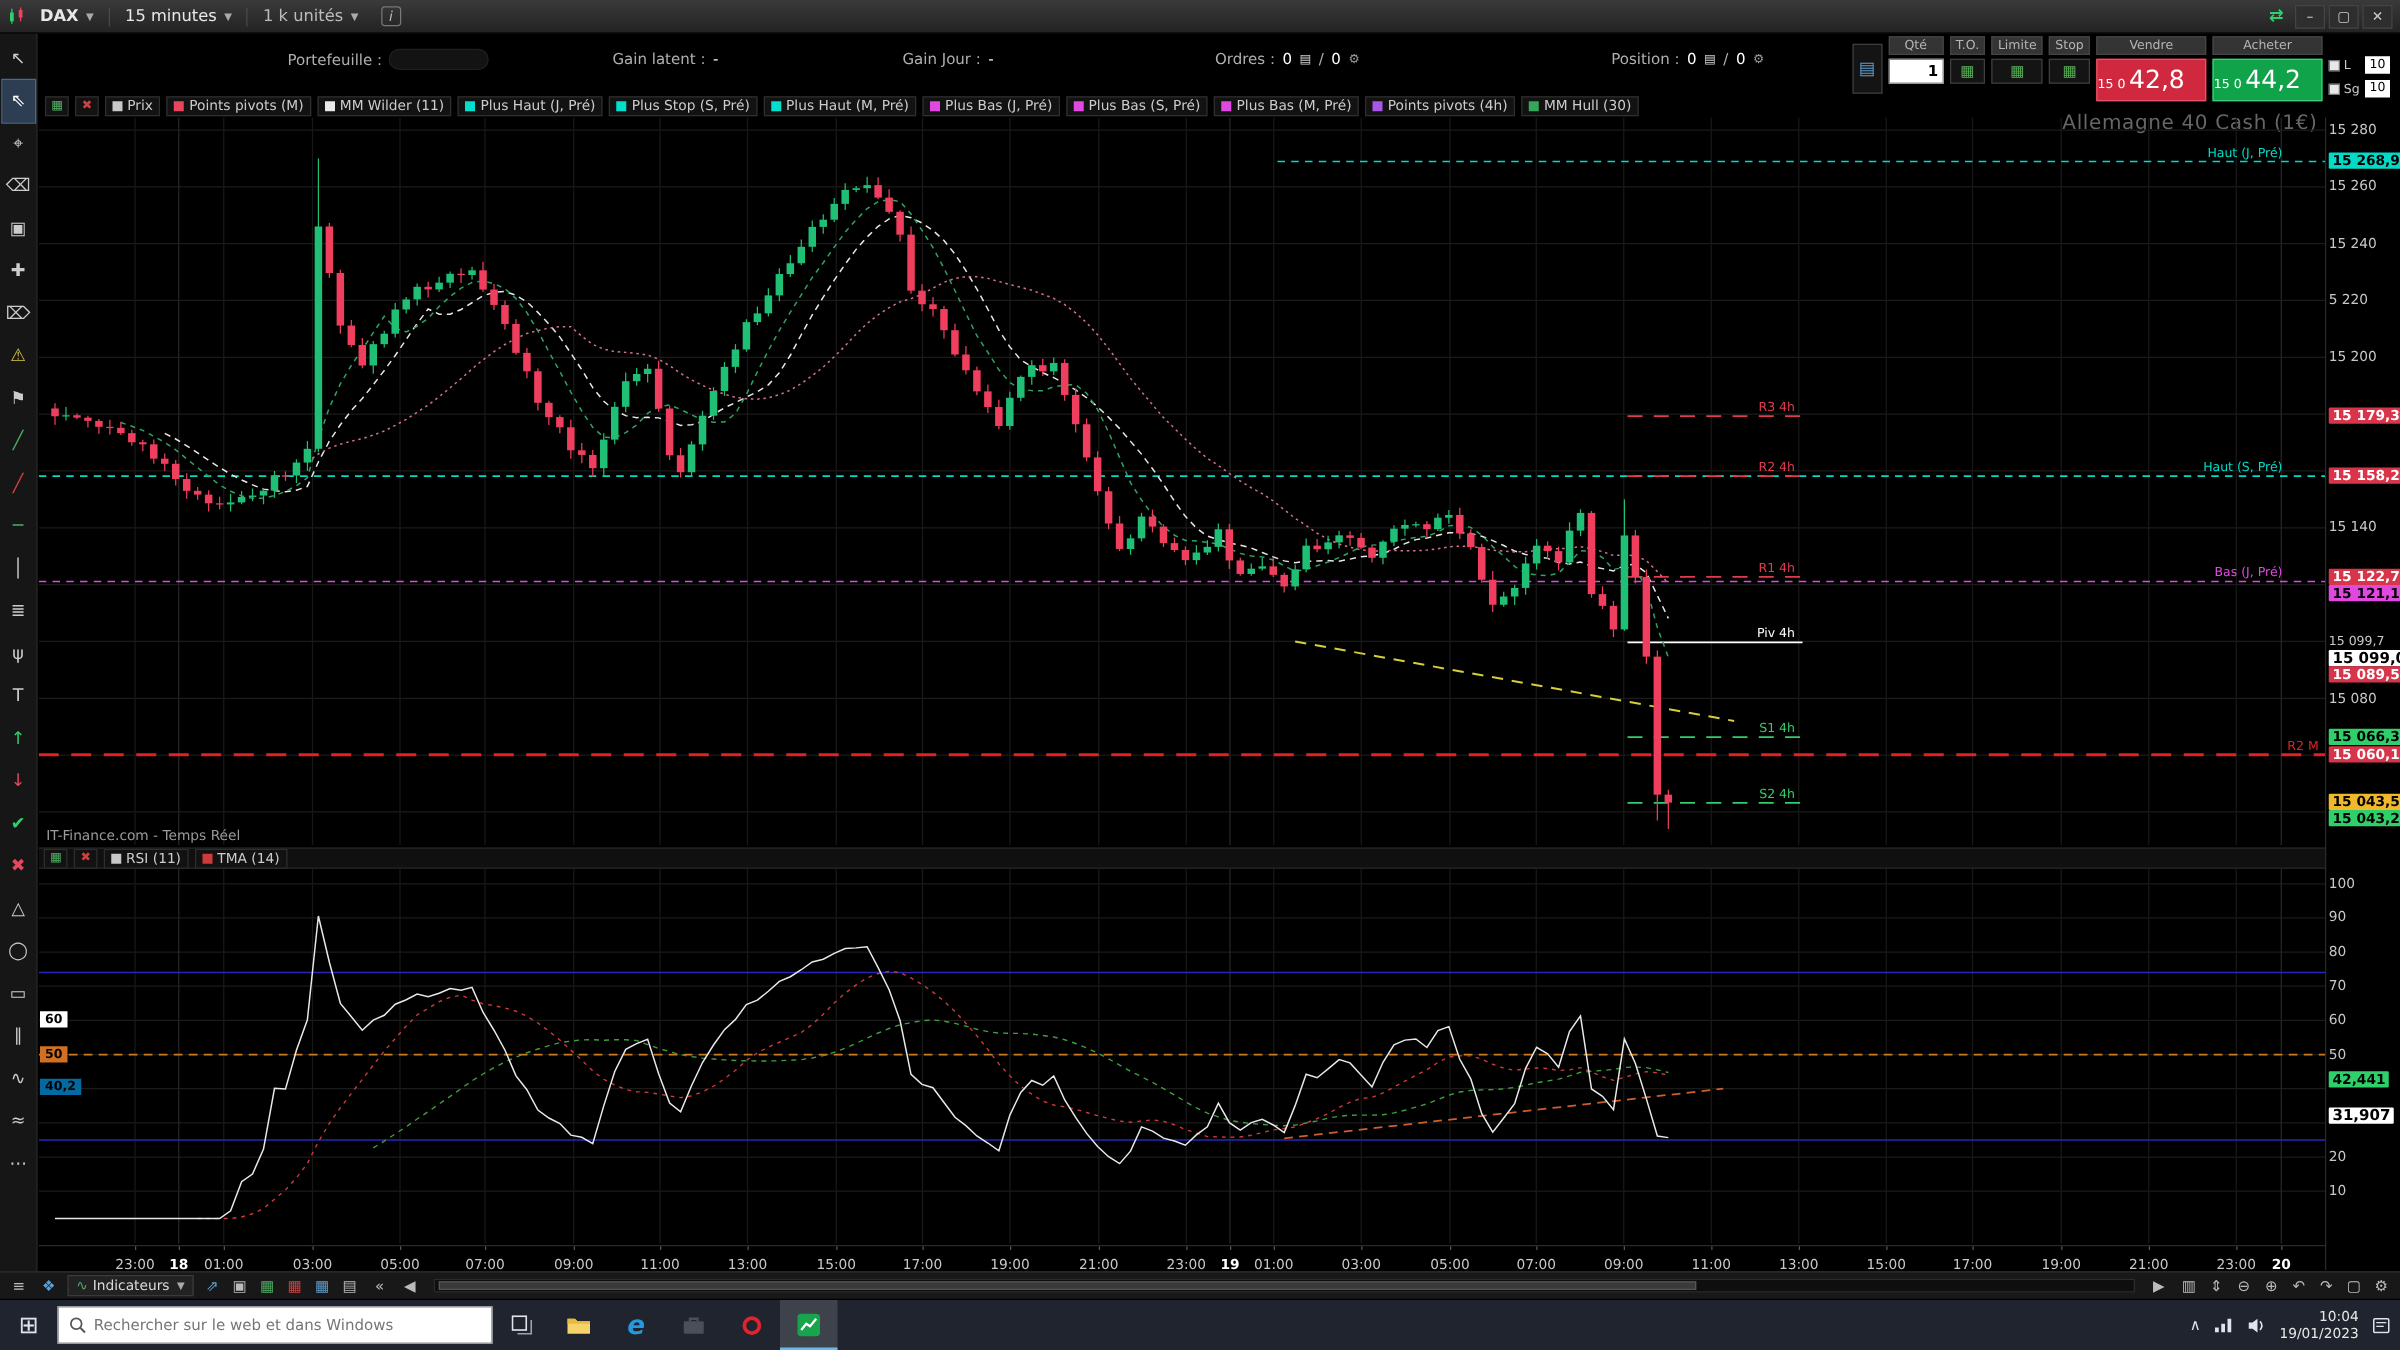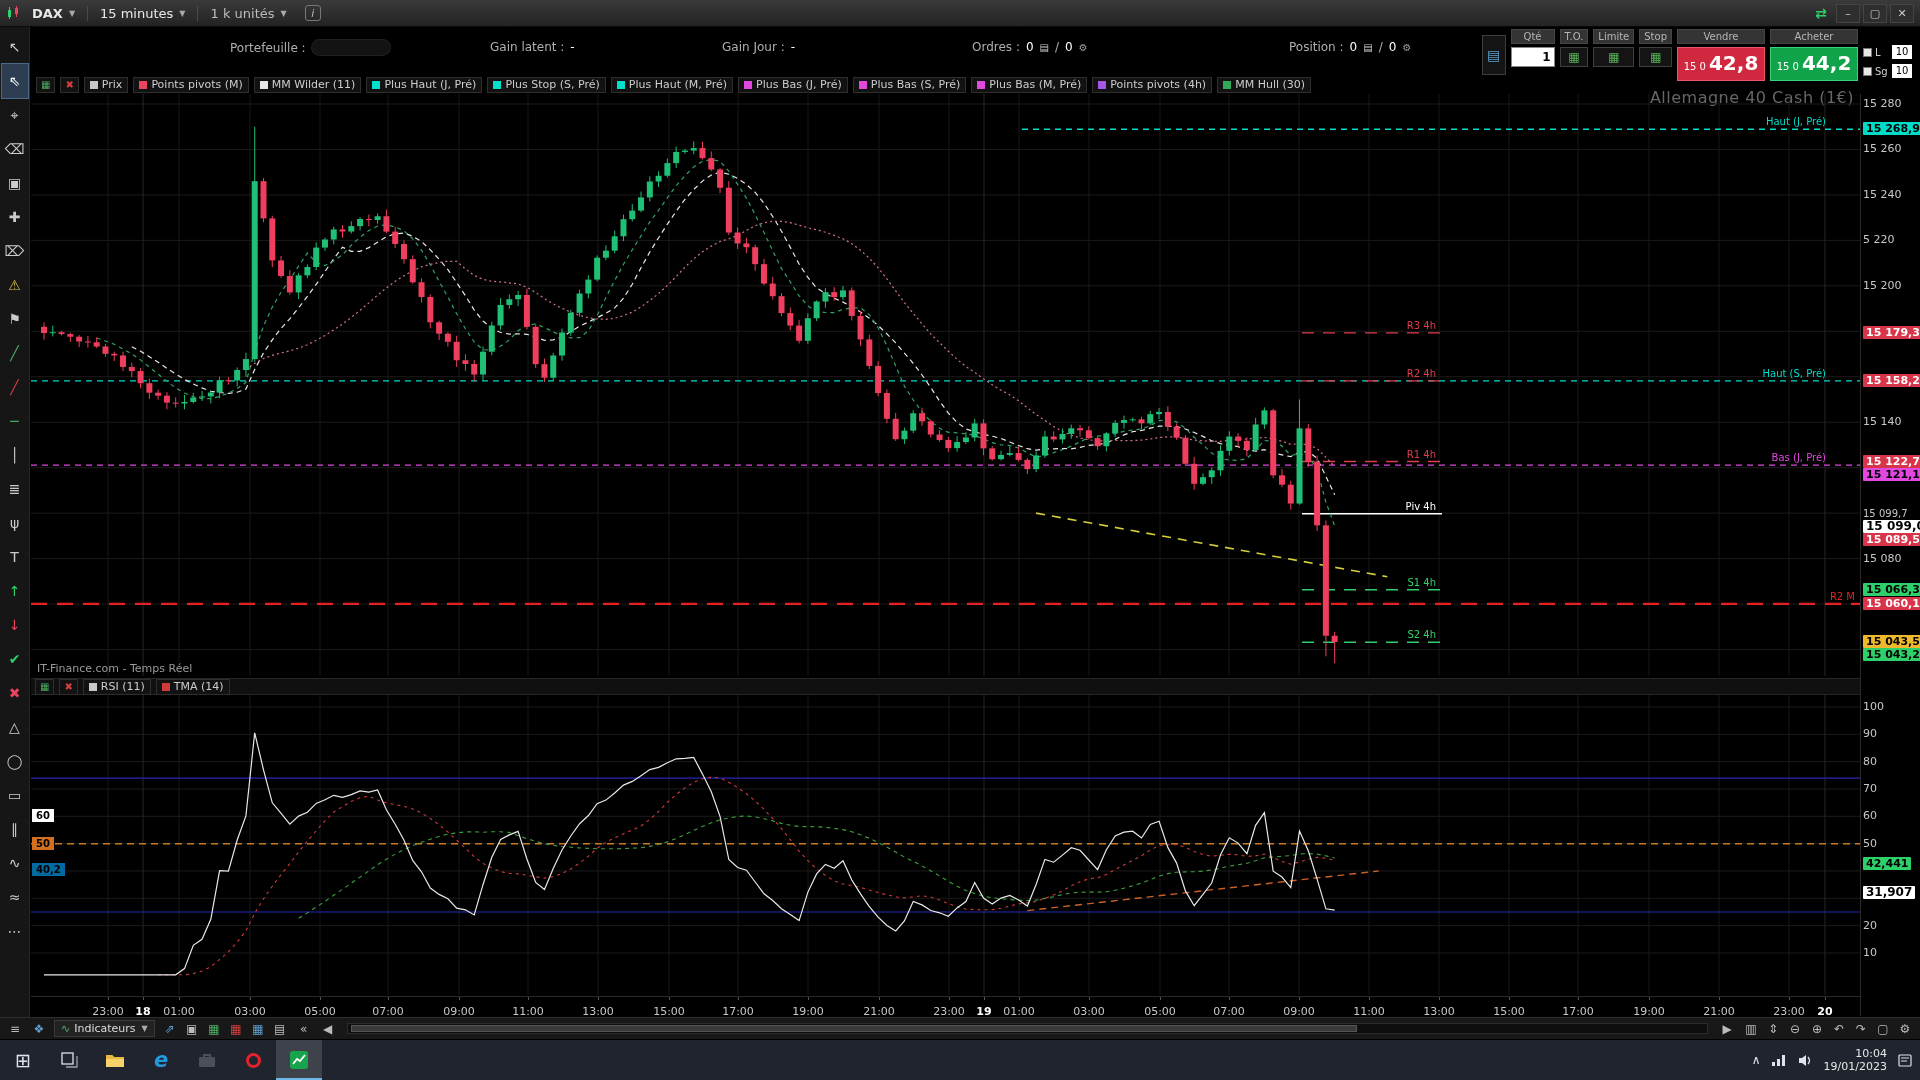--- a/index.html
+++ b/index.html
@@ -24,25 +24,25 @@
   .mini-ico{font-size:10px;color:#cfcfcf}
   .mini-gear{font-size:10px;color:#9a9a9a}
 
   
   .trade-panel{position:absolute;top:29px;right:8px;display:flex;gap:5px;align-items:flex-start}
   .tp-col{display:flex;flex-direction:column;gap:3px}
   .tp-colhead{background:#343434;color:#b5b5b5;font-size:10px;text-align:center;padding:1px 4px;border:1px solid #454545;height:15px;line-height:11px;white-space:nowrap}
   .qty-input{width:44px;height:20px;background:#fff;color:#000;border:1px solid #888;font-size:12px;font-weight:700;text-align:right;padding:0 3px;font-family:inherit}
   .tp-iconbtn{height:20px;border:1px solid #3e3e3e;background:#141414;display:flex;align-items:center;justify-content:center;color:#58b058;font-size:12px}
   .tp-bookbtn{width:24px;height:40px;border:1px solid #3e3e3e;background:#141414;color:#5f9fd0;font-size:14px;display:flex;align-items:center;justify-content:center;margin-top:6px}
-  .px-btn{width:88px;height:34px;display:flex;align-items:baseline;justify-content:center;gap:3px;color:#fff}
+  .px-btn{width:88px;height:34px;display:flex;align-items:baseline;gap:3px;color:#fff}
   .sell-btn{background:#d0293f;border:1px solid #e8556a}
   .buy-btn{background:#11a34a;border:1px solid #3ecf78}
   .px-small{font-size:10px}
-  .px-big{font-size:20px;font-weight:700;line-height:30px}
+  .px-big{font-size:20px;font-weight:400;line-height:30px}
   .lsg-col{display:flex;flex-direction:column;gap:5px;margin-top:16px}
   .lsg-row{display:flex;align-items:center;gap:3px}
   .cbx{width:9px;height:9px;background:#e8e8e8;border:1px solid #777}
   .lsg-label{font-size:10px;color:#ccc;width:14px}
   .lsg-val{width:20px;height:14px;background:#fff;color:#000;font-size:10px;text-align:center;line-height:14px}
 
   
   .legend-row{position:absolute;top:76px;left:36px;height:17px;display:flex;gap:5px;align-items:center;font-size:11px}
   .chip{display:flex;align-items:center;gap:4px;padding:0 5px;height:16px;background:#121212;border:1px solid #2e2e2e;color:#ccc;white-space:nowrap}
   .chip i{width:8px;height:8px;display:inline-block}
@@ -838,20 +838,27 @@
       <span class="fico" style="color: rgb(187, 187, 187);">⊕</span>
       <span class="fico" style="color: rgb(187, 187, 187);">↶</span>
       <span class="fico" style="color: rgb(187, 187, 187);">↷</span>
       <span class="fico" style="color: rgb(187, 187, 187);">▢</span>
       <span class="fico" style="color: rgb(187, 187, 187);">⚙</span>
     </span>
 </div>
 
 <div class="taskbar">
   <div class="tb-start">⊞</div>
+  <div class="searchbox">
+    <svg width="14" height="14" viewBox="0 0 14 14">
+      <circle cx="6" cy="6" r="4.3" fill="none" stroke="#555" stroke-width="1.4"></circle>
+      <line x1="9.4" y1="9.4" x2="13" y2="13" stroke="#555" stroke-width="1.6"></line>
+    </svg>
+    <input placeholder="Rechercher sur le web et dans Windows" style="">
+  </div>
   <div class="task-icon">
     <svg width="17" height="17" viewBox="0 0 17 17">
         <rect x="1" y="1" width="11" height="11" fill="none" stroke="#dfe3ea" stroke-width="1.3"></rect>
         <path d="M5 15h11V4" fill="none" stroke="#9aa2ae" stroke-width="1.3"></path>
       </svg>
   </div>
   <div class="task-icon">
     <svg width="20" height="16" viewBox="0 0 20 16">
         <path d="M1 3h6l2 2h10v10H1z" fill="#f6d36a"></path>
         <path d="M1 3h6l2 2h10v2H1z" fill="#e8b93e"></path>

